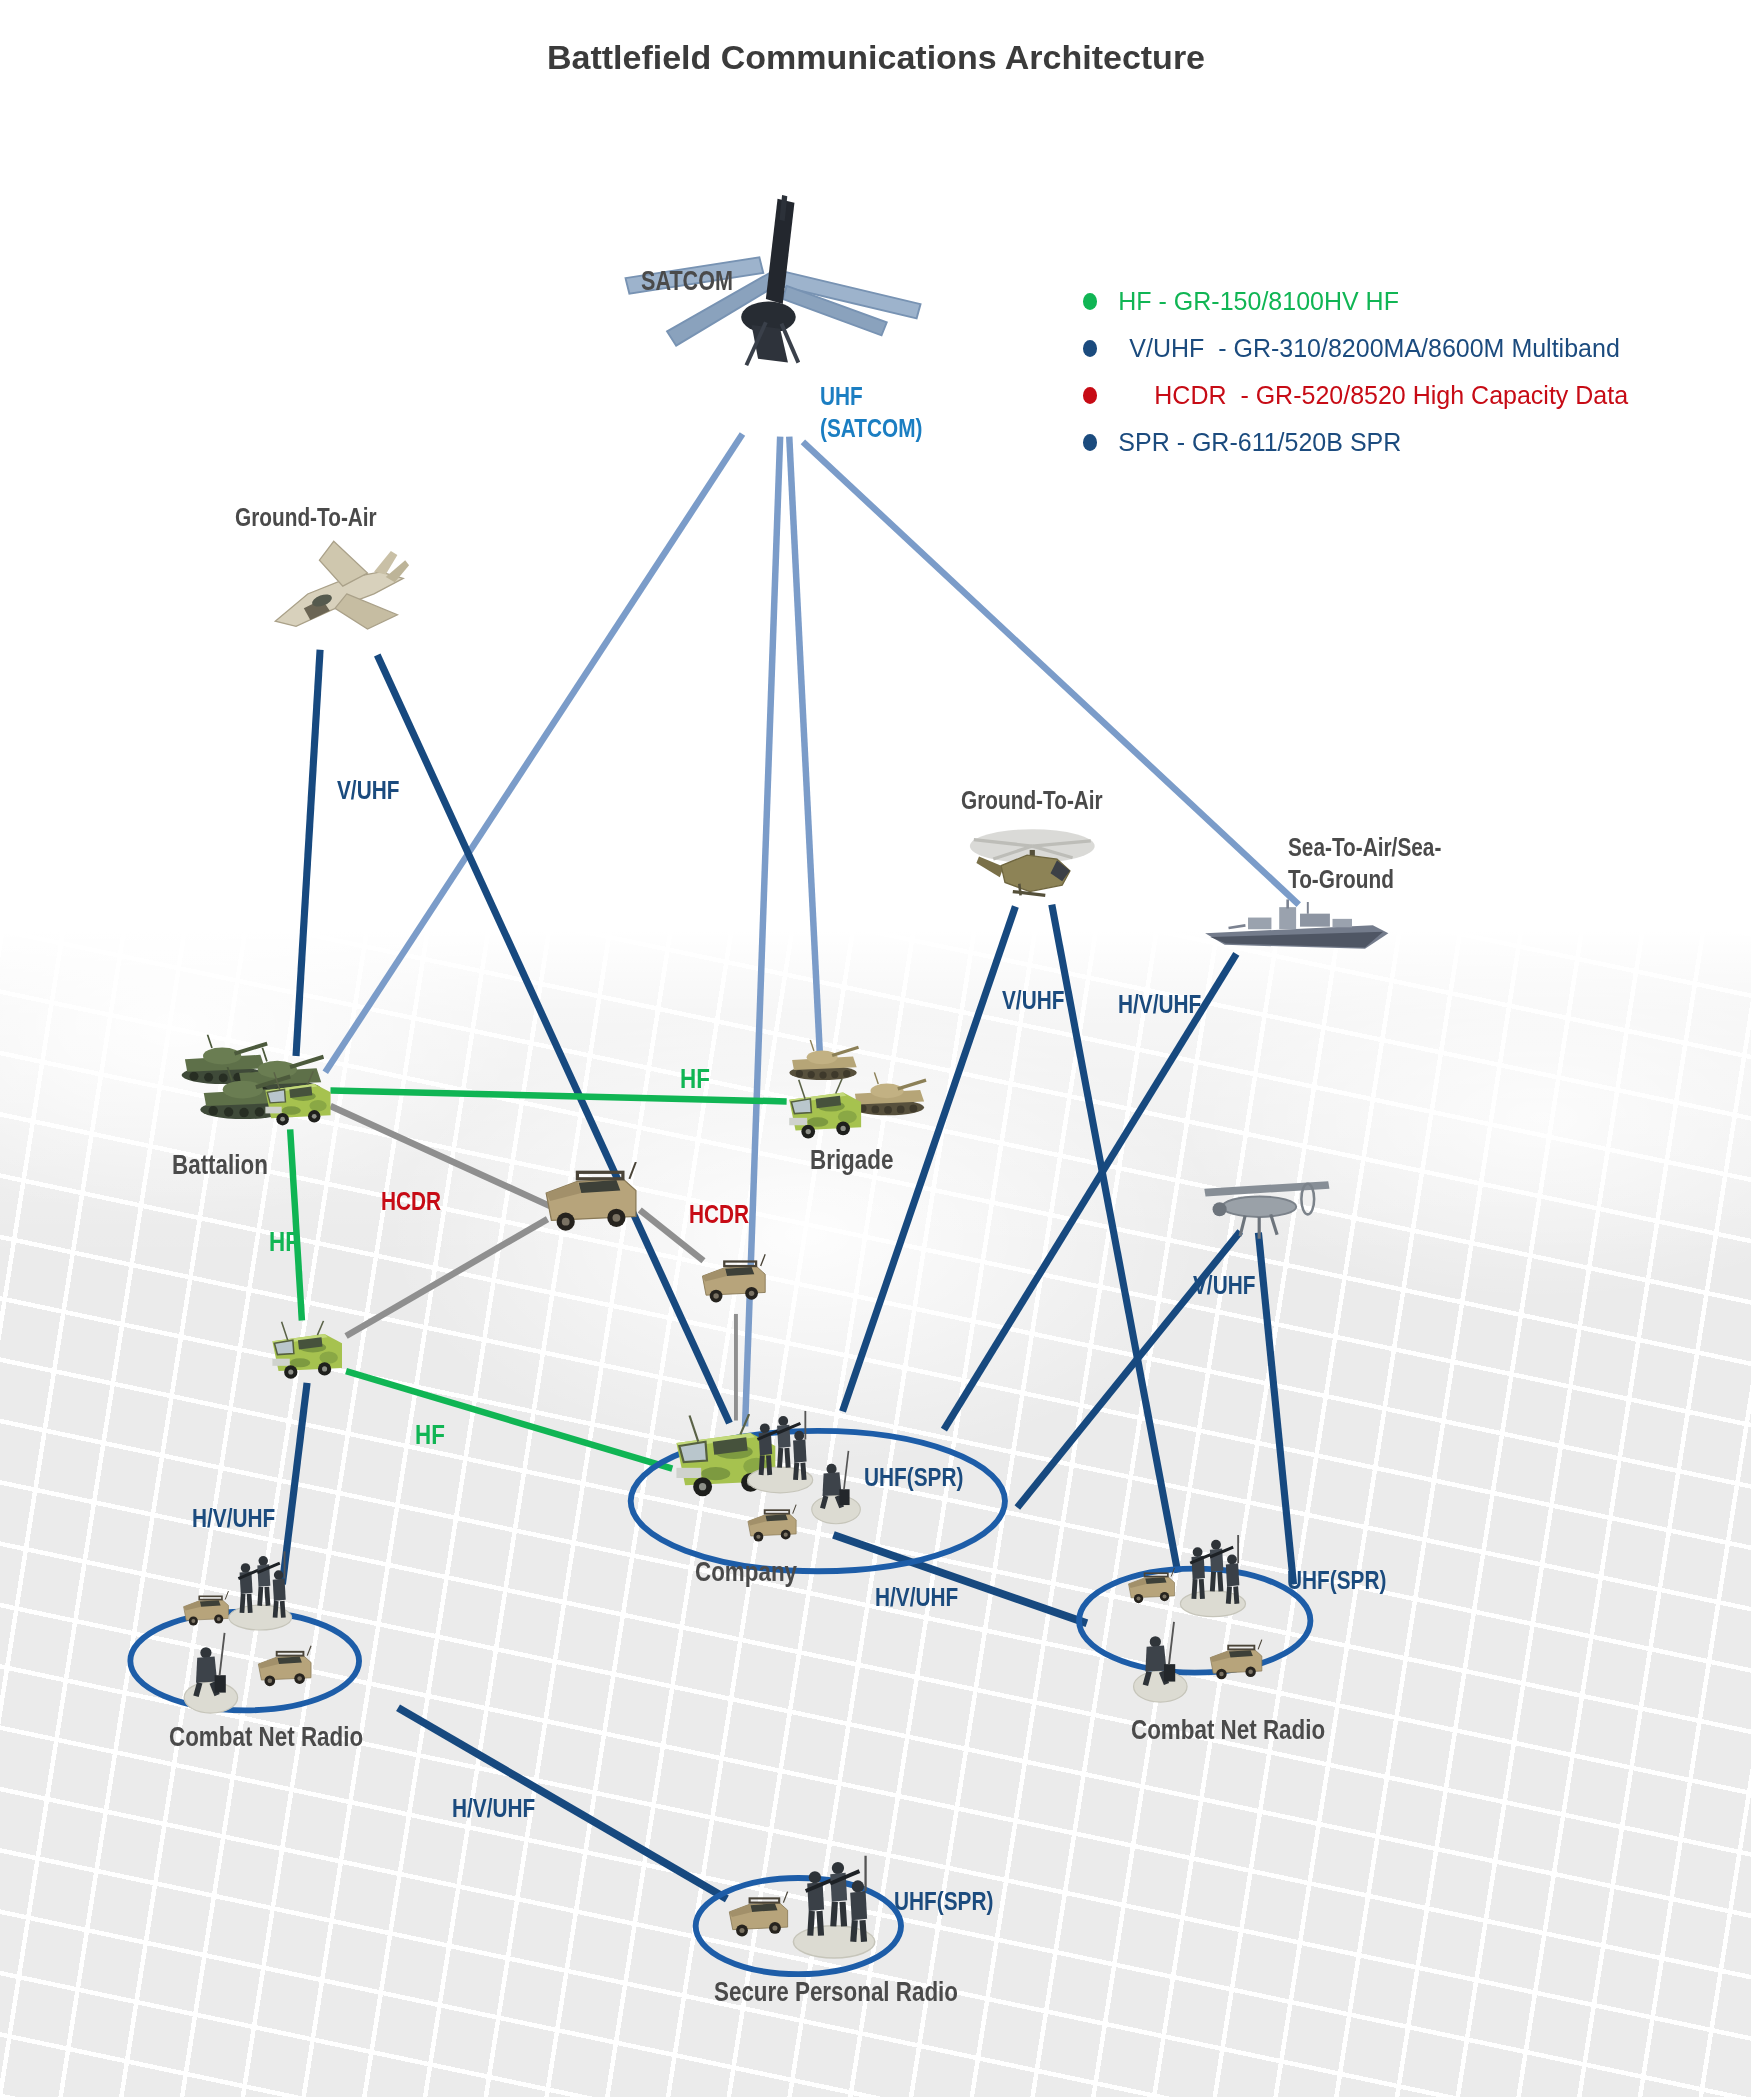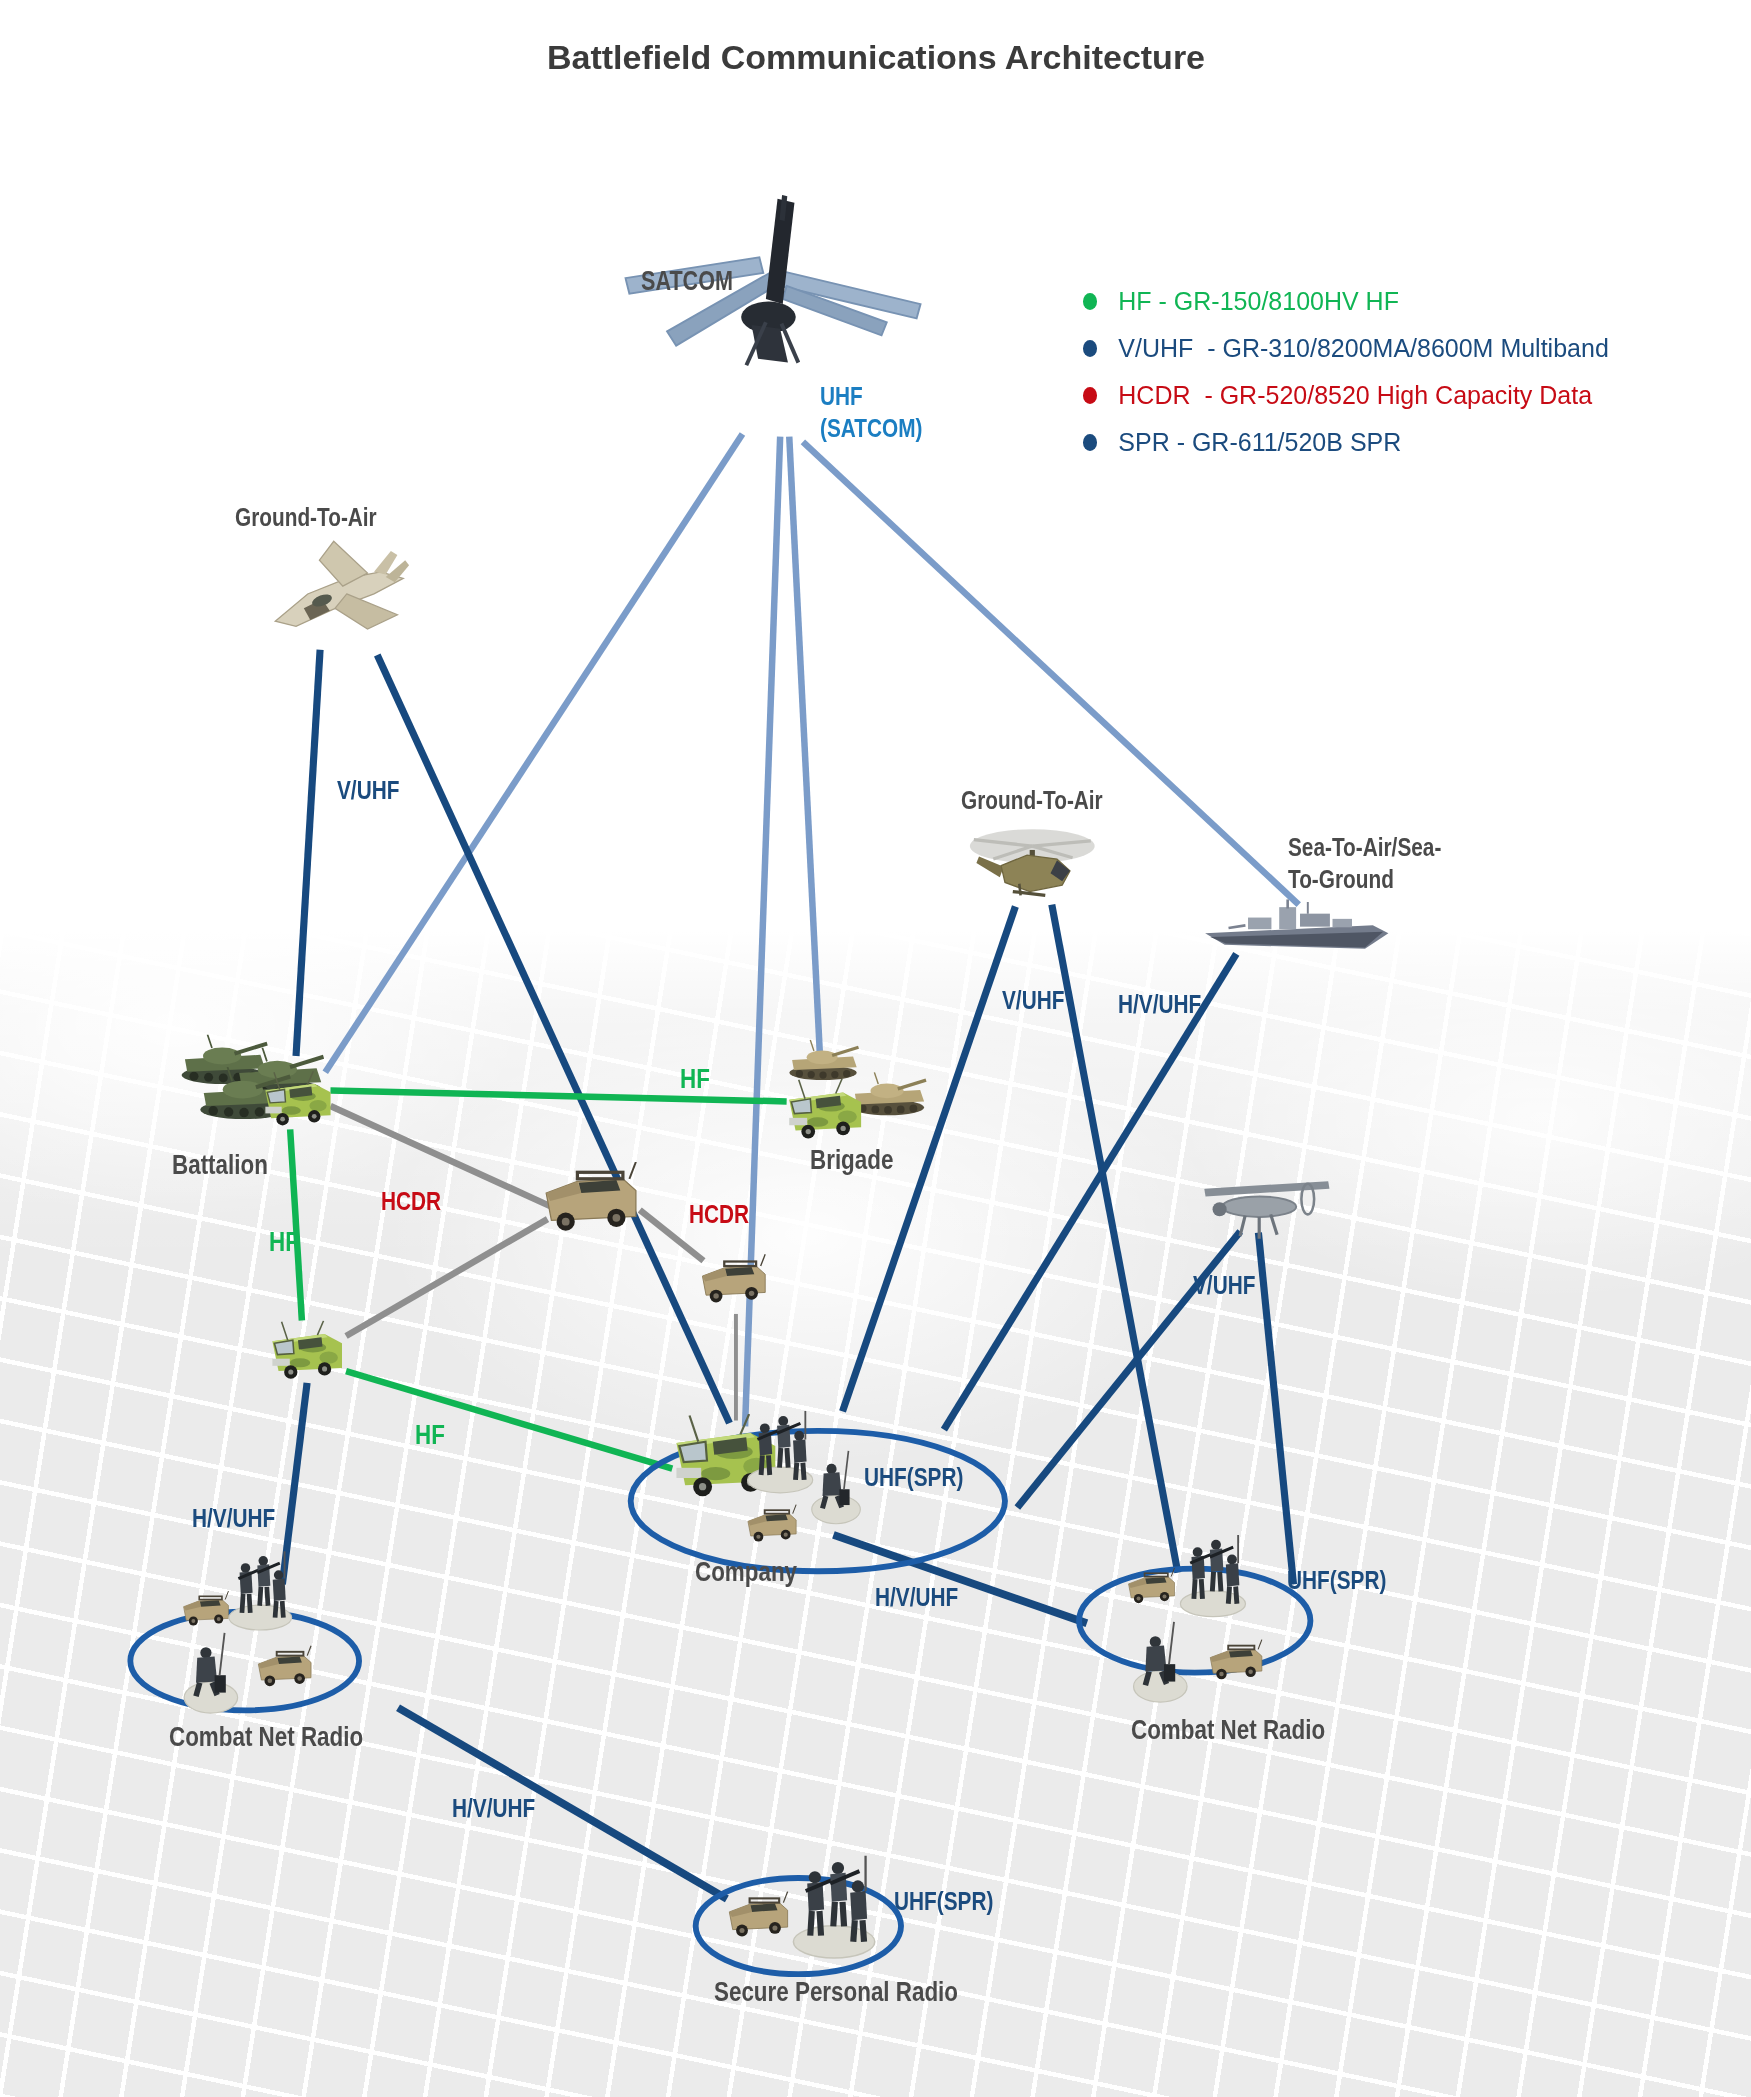--- a/index.html
+++ b/index.html
@@ -229,25 +229,25 @@
   </svg>
 
   <div id="title" style="color: rgb(59, 59, 59);">Battlefield Communications Architecture</div>
   <div id="legend">
       <div class="lrow">
         <span class="ldot" style="background: rgb(16, 181, 84);"></span>
         <span class="ltext" style="color: rgb(16, 181, 84);">HF - GR-150/8100HV HF</span>
       </div>
       <div class="lrow">
         <span class="ldot" style="background: rgb(27, 75, 126);"></span>
-        <span class="ltext" style="color: rgb(27, 75, 126);">V/UHF  - GR-310/8200MA/8600M Multiband</span>
+        <span class="ltext" style="color: rgb(27, 75, 126); margin-left: 11px;">V/UHF  - GR-310/8200MA/8600M Multiband</span>
       </div>
       <div class="lrow">
         <span class="ldot" style="background: rgb(199, 11, 21);"></span>
-        <span class="ltext" style="color: rgb(199, 11, 21);">HCDR  - GR-520/8520 High Capacity Data</span>
+        <span class="ltext" style="color: rgb(199, 11, 21); margin-left: 36px;">HCDR  - GR-520/8520 High Capacity Data</span>
       </div>
       <div class="lrow">
         <span class="ldot" style="background: rgb(27, 75, 126);"></span>
         <span class="ltext" style="color: rgb(27, 75, 126);">SPR - GR-611/520B SPR</span>
       </div>
     </div>
   <div id="labels">
       <div class="label" style="left: 641px; top: 265px; font-size: 27px; color: rgb(74, 74, 74);">SATCOM</div>
       <div class="label" style="left: 820px; top: 381px; font-size: 26px; color: rgb(27, 126, 194);">UHF
 (SATCOM)</div>

